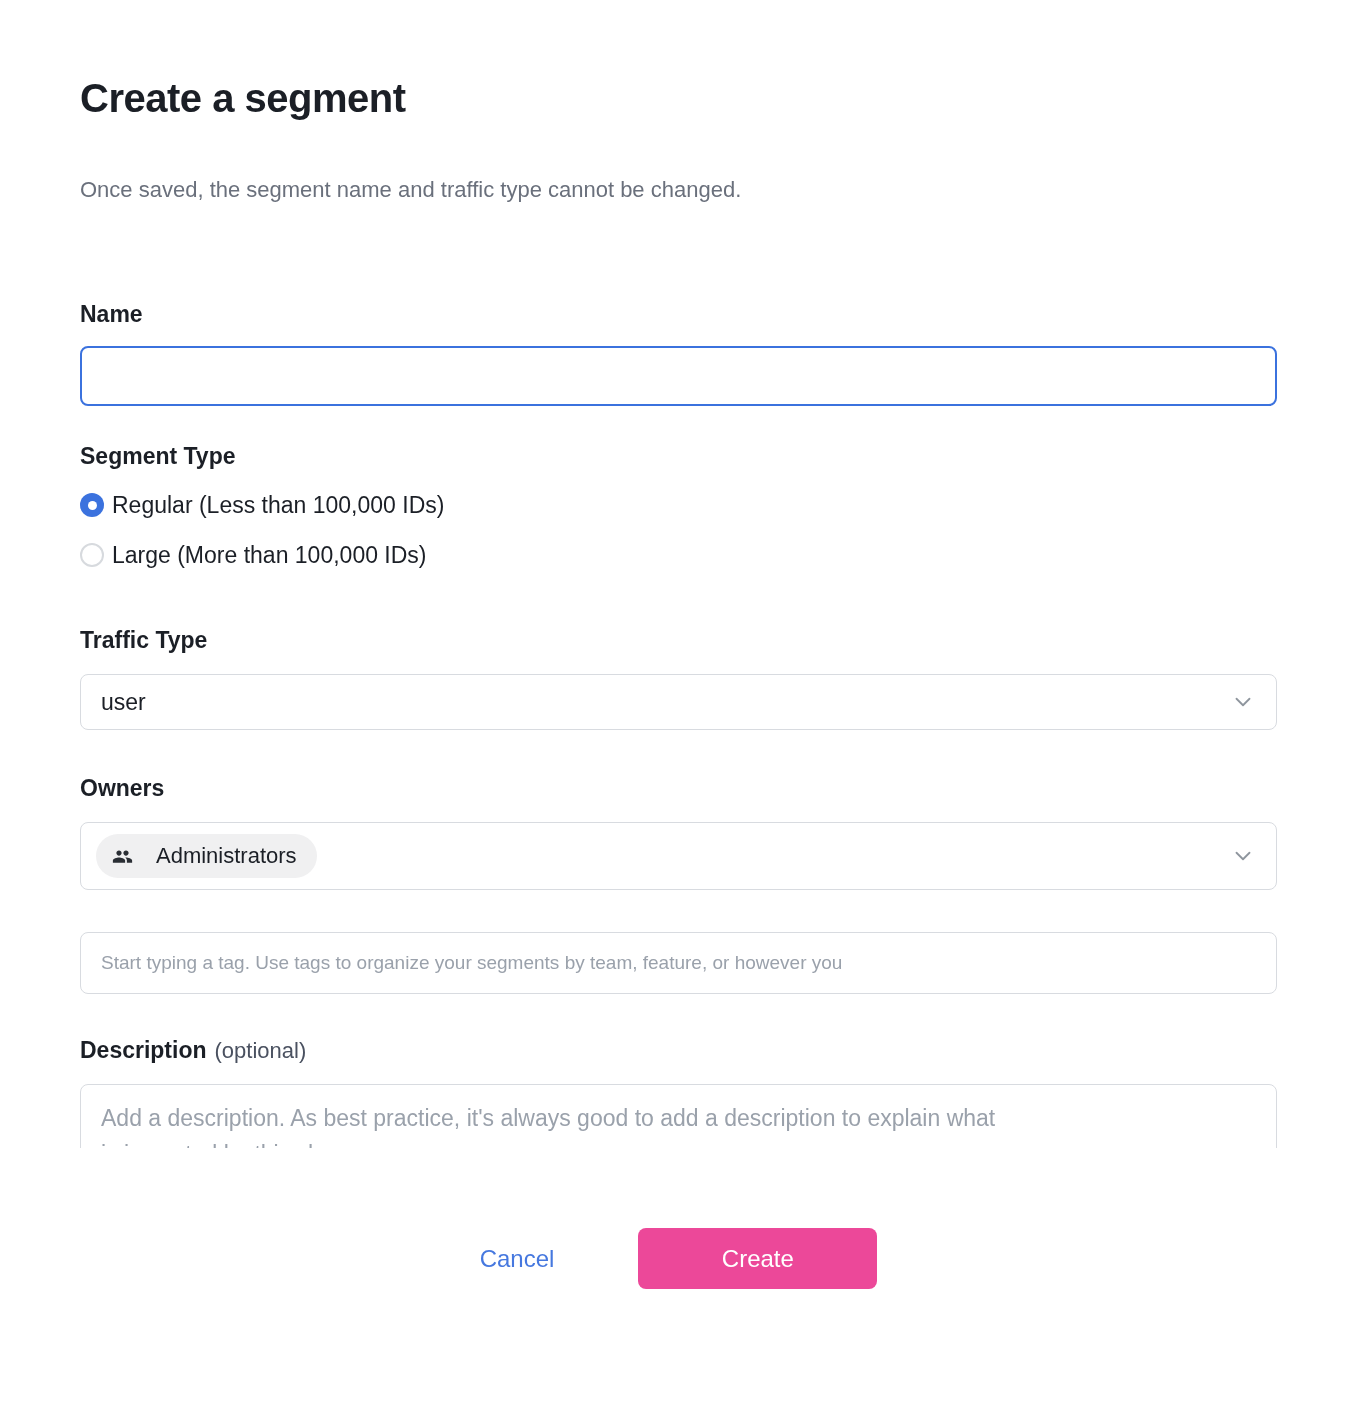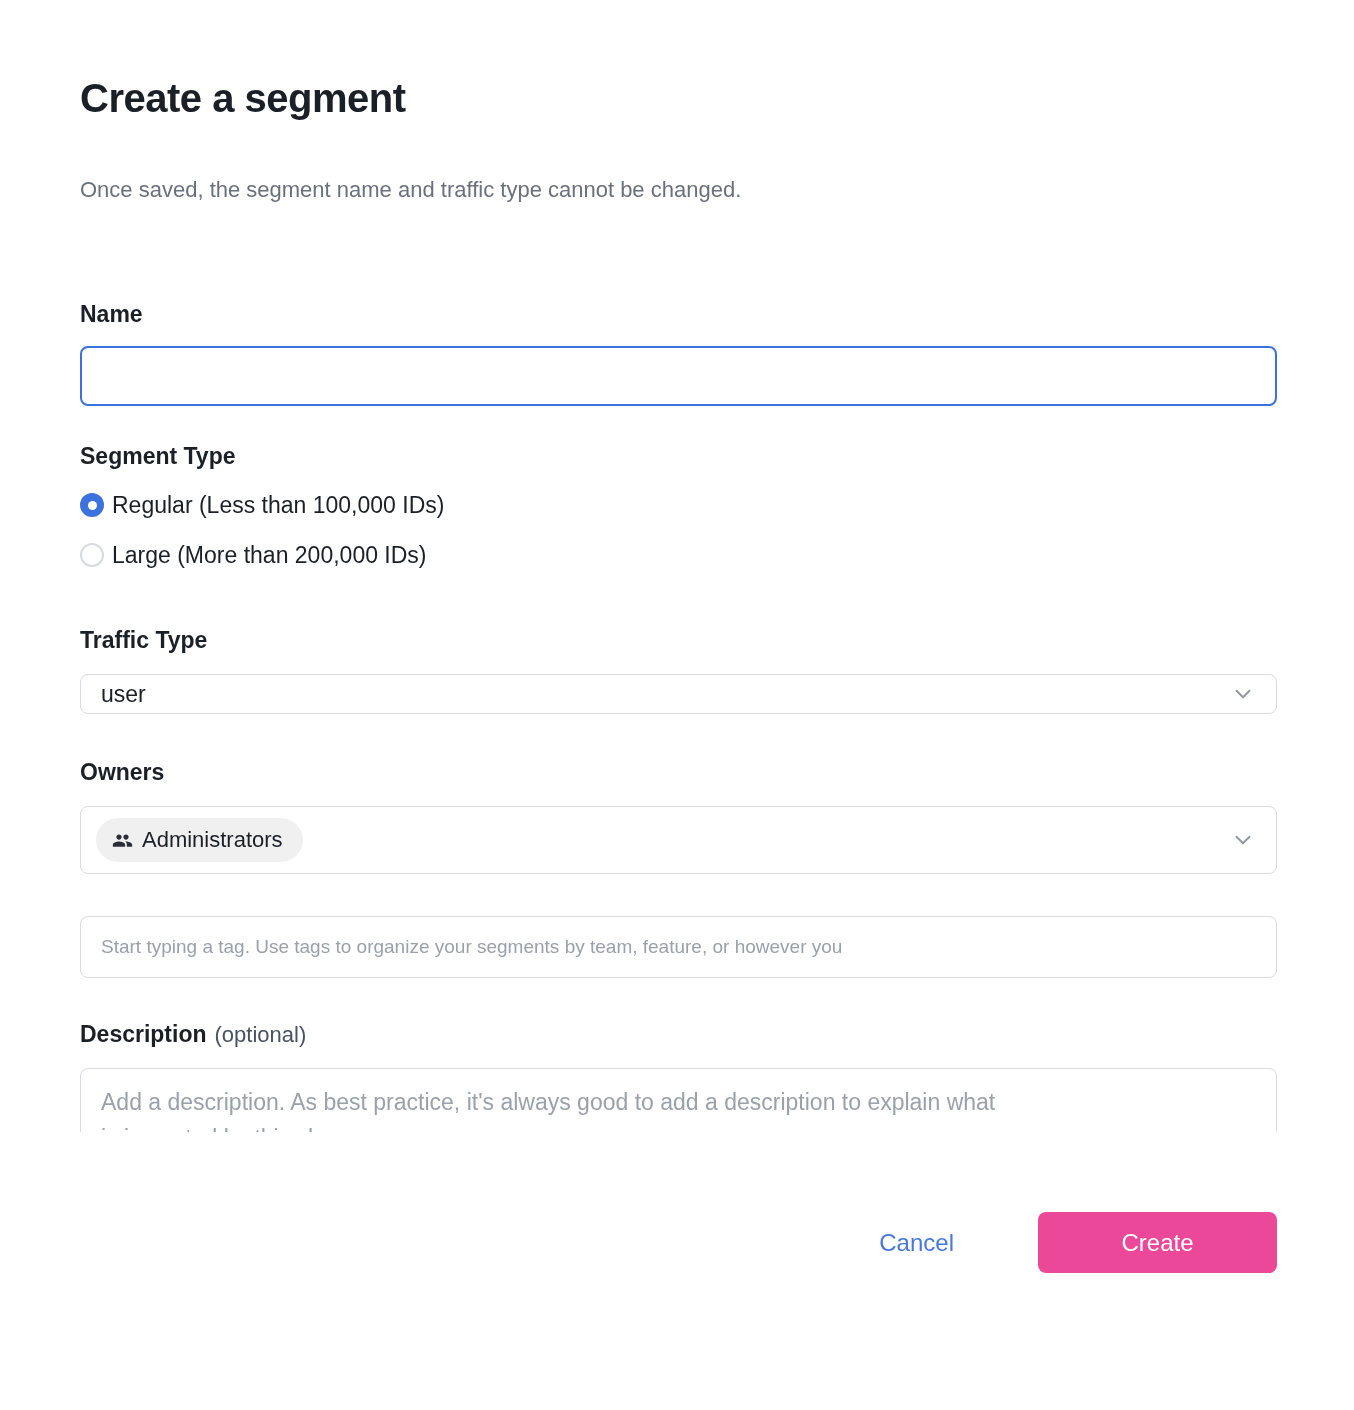--- a/index.html
+++ b/index.html
@@ -84,40 +84,40 @@
     width: 9px;
     height: 9px;
     border-radius: 50%;
     background: #fff;
   }
   .radio-label { font-size: 23px; color: #1b1f26; }
 
   .field-traffic { margin-top: 54px; }
   .select {
     margin-top: 20px;
-    height: 40px;
+    height: 56px;
     border: 1px solid #d8dbe0;
     border-radius: 8px;
     display: flex;
     align-items: center;
     justify-content: space-between;
     padding: 0 20px;
     font-size: 23px;
     color: #1b1f26;
     cursor: pointer;
     background: #fff;
   }
   .select.tall { height: 68px; padding-left: 15px; }
   .chev { flex: 0 0 auto; display: block; }
 
   .field-owners { margin-top: 44px; }
   .chip {
     display: inline-flex;
     align-items: center;
-    gap: 9px;
+    gap: 23px;
     background: #f0f0f1;
     border-radius: 22px;
     height: 44px;
     padding: 0 20px 0 16px;
     font-size: 22px;
     color: #1b1f26;
   }
   .chip svg { display: block; }
 
   .field-tags { margin-top: 42px; }
@@ -151,21 +151,21 @@
     line-height: 36px;
     color: #9aa1ab;
     background: #fff;
     cursor: text;
   }
   .ph-line { white-space: nowrap; overflow: hidden; }
 
   .footer {
     margin-top: 80px;
     display: flex;
-    justify-content: flex-end;
+    justify-content: center;
     align-items: center;
     gap: 84px;
   }
   .btn-cancel {
     background: none;
     border: none;
     padding: 0;
     font-family: "Liberation Sans", sans-serif;
     font-size: 24px;
     color: #4678df;
@@ -199,21 +199,21 @@
   <div class="field-segment">
     <div class="label">Segment Type</div>
     <div class="radio-row first">
       <span class="radio selected">
           <span class="dot"></span>
         </span>
       <span class="radio-label">Regular (Less than 100,000 IDs)</span>
     </div>
     <div class="radio-row">
       <span class="radio"></span>
-      <span class="radio-label">Large (More than 200,000 IDs)</span>
+      <span class="radio-label">Large (More than 100,000 IDs)</span>
     </div>
   </div>
 
   <div class="field-traffic">
     <div class="label">Traffic Type</div>
     <div class="select">
       <span>user</span>
       <svg class="chev" width="26" height="26" viewBox="0 0 24 24" fill="none" stroke="#8f969e" stroke-width="1.7" stroke-linecap="round" stroke-linejoin="round">
           <polyline points="6 9 12 15 18 9"></polyline>
         </svg>

